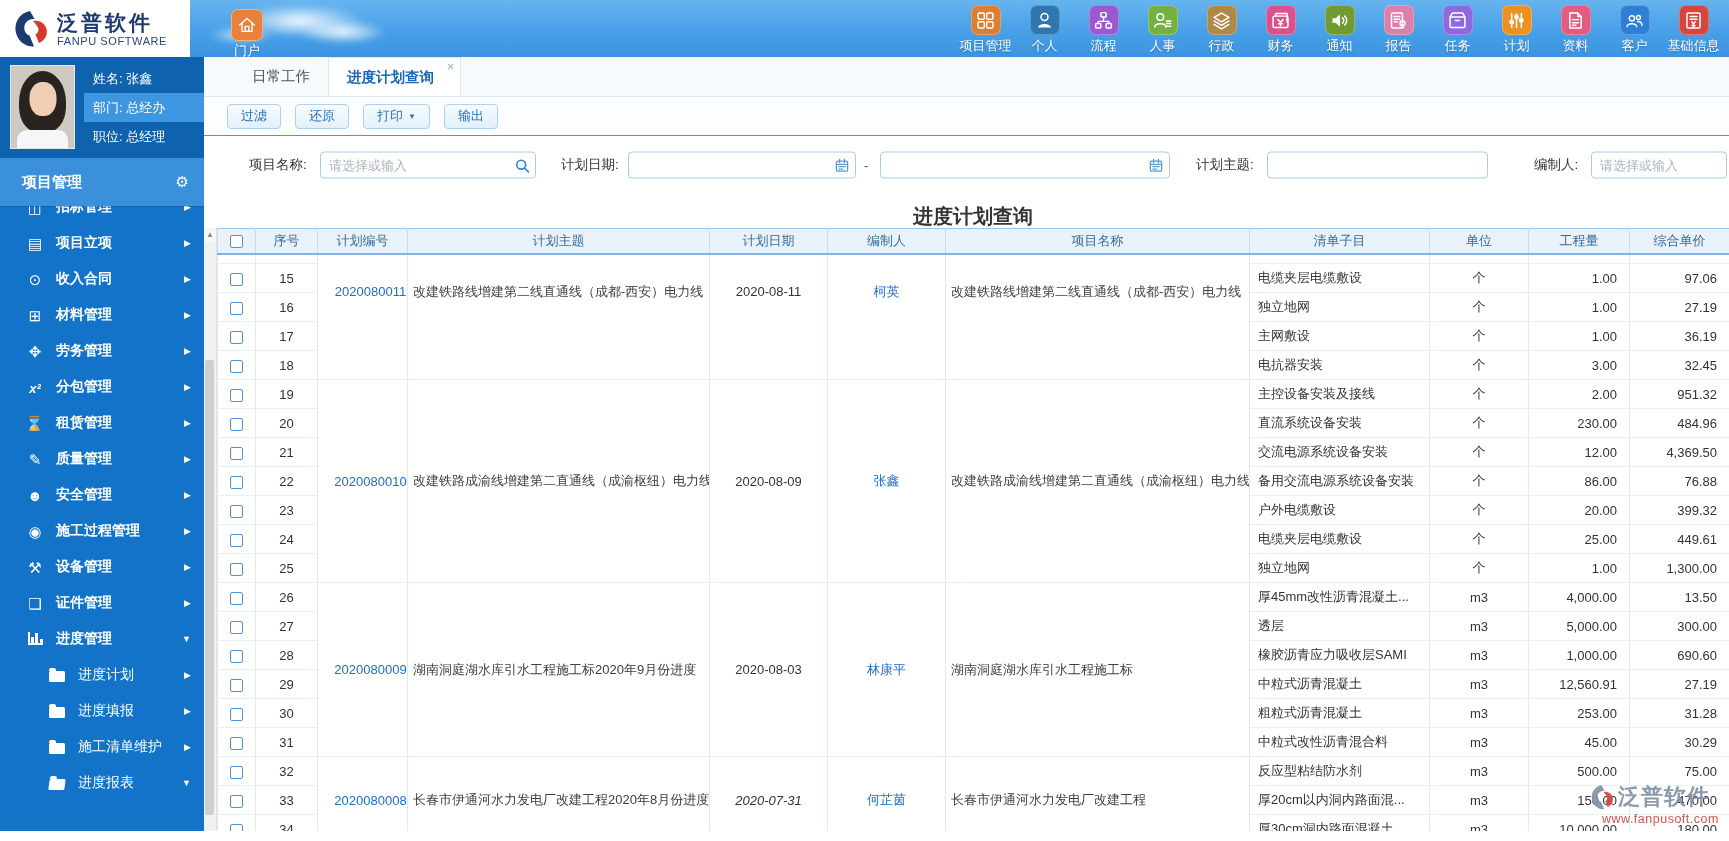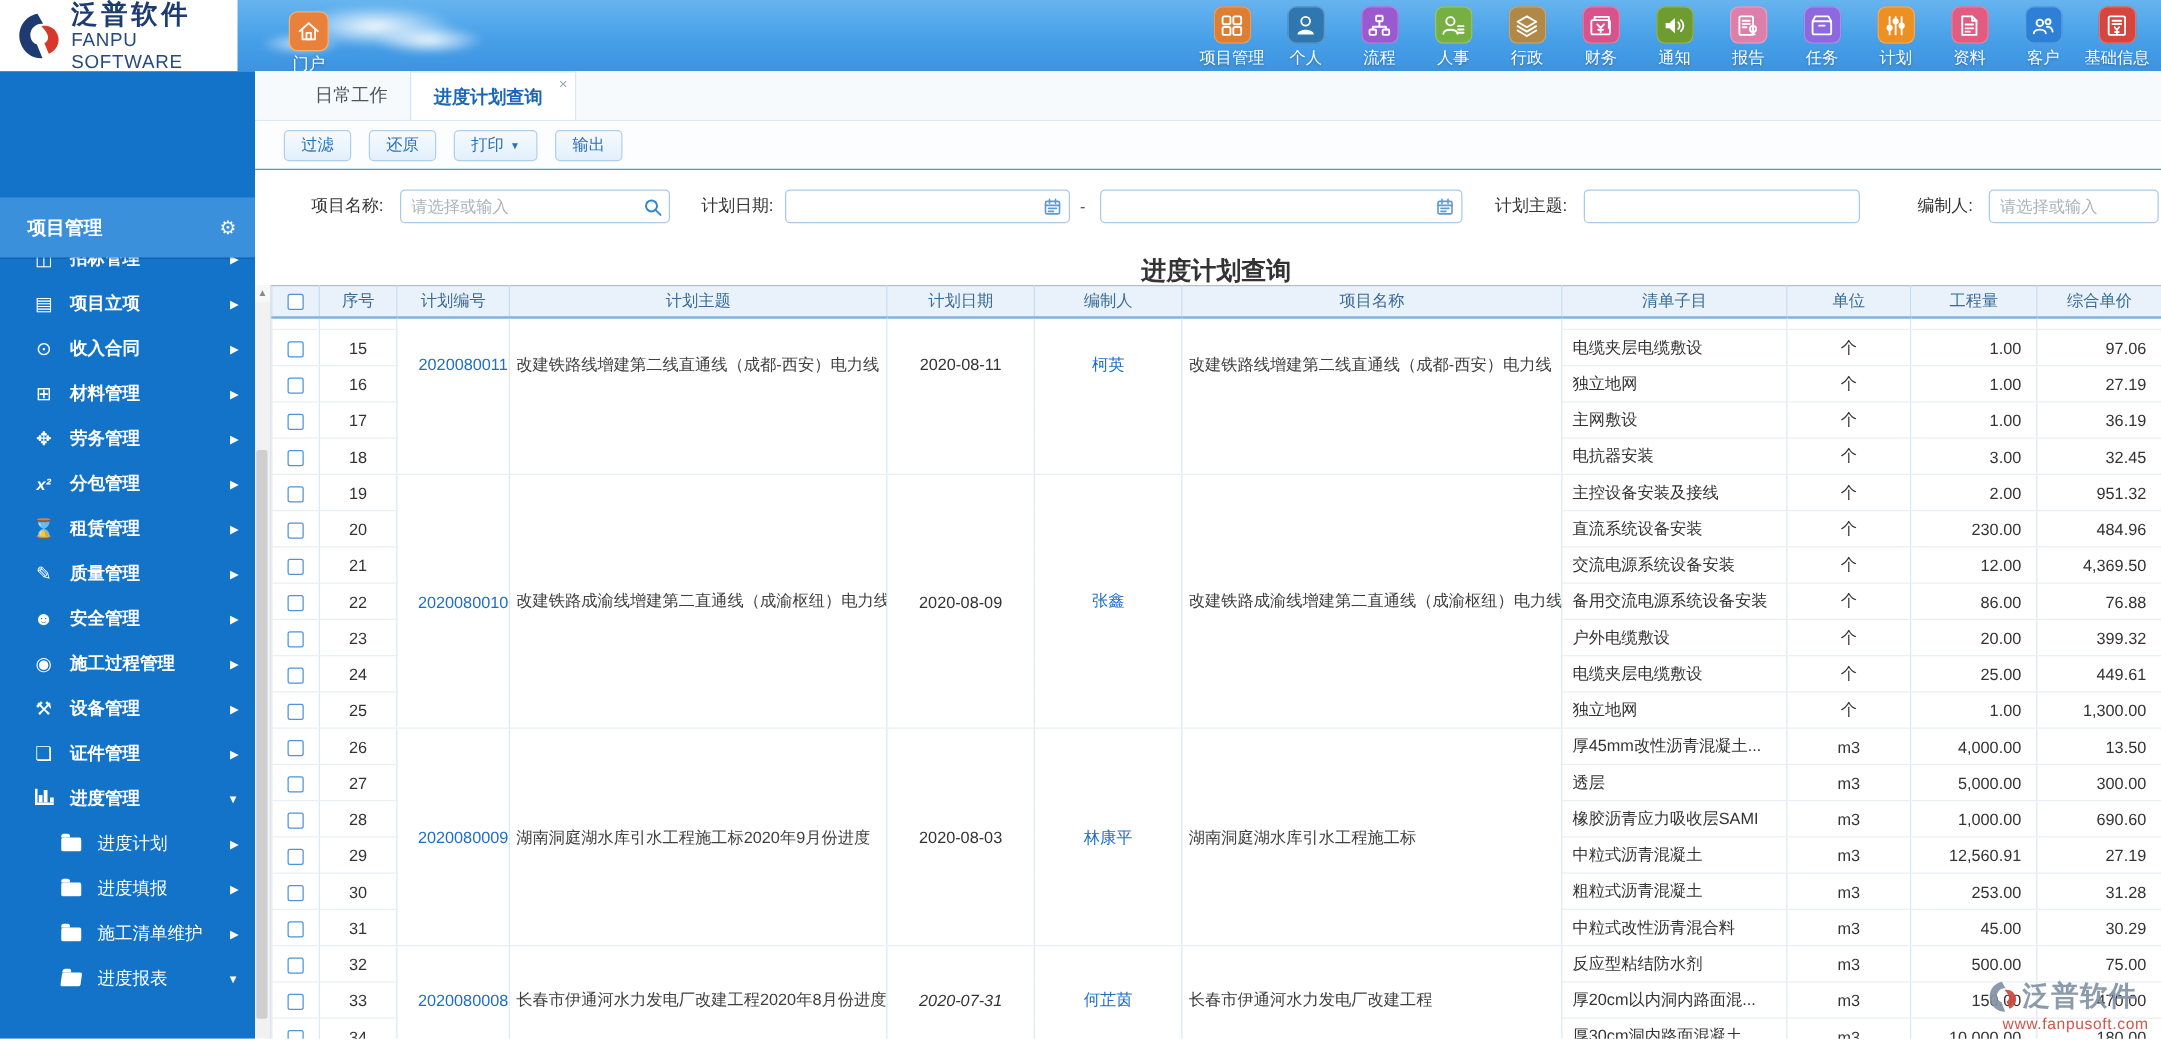--- a/index.html
+++ b/index.html
@@ -10,21 +10,21 @@
   
   .topbar { position:absolute; left:0; top:0; width:1729px; height:57px;
             background:linear-gradient(180deg,#66b4ef 0%,#47a0e8 55%,#3d93e0 100%); }
   .cloud { position:absolute; background:radial-gradient(ellipse at center,rgba(255,255,255,.95),rgba(255,255,255,0) 70%); border-radius:50%; filter:blur(3px); }
   .cloud.c1 { left:235px; top:4px; width:130px; height:34px; }
   .cloud.c2 { left:298px; top:20px; width:90px; height:24px; }
   .cloud.c3 { left:208px; top:26px; width:66px; height:18px; opacity:.8; }
   .brand { position:absolute; left:0; top:0; width:190px; height:57px; background:#fff; display:flex; align-items:center; padding-left:10px; gap:7px; }
   .brand-mark { width:40px; height:40px; flex:0 0 40px; }
   .brand-cn { font-size:21px; font-weight:bold; color:#1d3b70; letter-spacing:3px; line-height:24px; }
-  .brand-en { font-size:15px; color:#27497e; letter-spacing:.6px; }
+  .brand-en { font-size:11px; color:#27497e; letter-spacing:.6px; }
   .portal { position:absolute; left:226px; top:9px; width:42px; text-align:center; cursor:pointer; }
   .portal-icon { width:32px; height:32px; margin:0 auto; background:#e8813b; border:1px solid #f4b173; border-radius:7px; display:flex; align-items:center; justify-content:center; }
   .portal-icon svg { width:22px; height:22px; }
   .portal-label { margin-top:1px; color:#fff; font-size:13px; text-shadow:0 1px 2px rgba(0,50,100,.4); }
   .modules { position:absolute; right:6px; top:5px; display:flex; }
   .module { width:59px; text-align:center; cursor:pointer; }
   .mod-icon { width:30px; height:30px; margin:0 auto; border-radius:7px; display:flex; align-items:center; justify-content:center; box-shadow:inset 0 0 0 1px rgba(255,255,255,.25); }
   .mod-icon svg { width:21px; height:21px; }
   .mod-label { margin-top:2px; color:#fff; font-size:13px; text-shadow:0 1px 2px rgba(0,50,100,.4); white-space:nowrap; }
 
@@ -266,20 +266,30 @@
               <path d="M8 7.5h8M8 10.5h8"></path>
               <path d="M10 13.5l2 2.5 2-2.5M12 16v4M10.3 17.8h3.4"></path>
             </svg>
           </div>
           <div class="mod-label">基础信息</div>
         </div>
       </nav>
   </header>
 
   <aside class="sidebar">
+    <div class="userinfo">
+      <div class="avatar">
+        <span class="hair"></span>
+          <span class="face"></span>
+          <span class="shirt"></span>
+      </div>
+      <div class="u-row r1">姓名: 张鑫</div>
+      <div class="u-row r2">部门: 总经办</div>
+      <div class="u-row r3">职位: 总经理</div>
+    </div>
     <div class="menu-header">
       <span>项目管理</span>
       <span class="gear">⚙</span>
     </div>
     <ul class="menu">
         <li class="lvl1">
           <i class="mi">◫</i>
           <span class="mlabel">招标管理</span>
           <span class="arrow">▶</span>
         </li>

